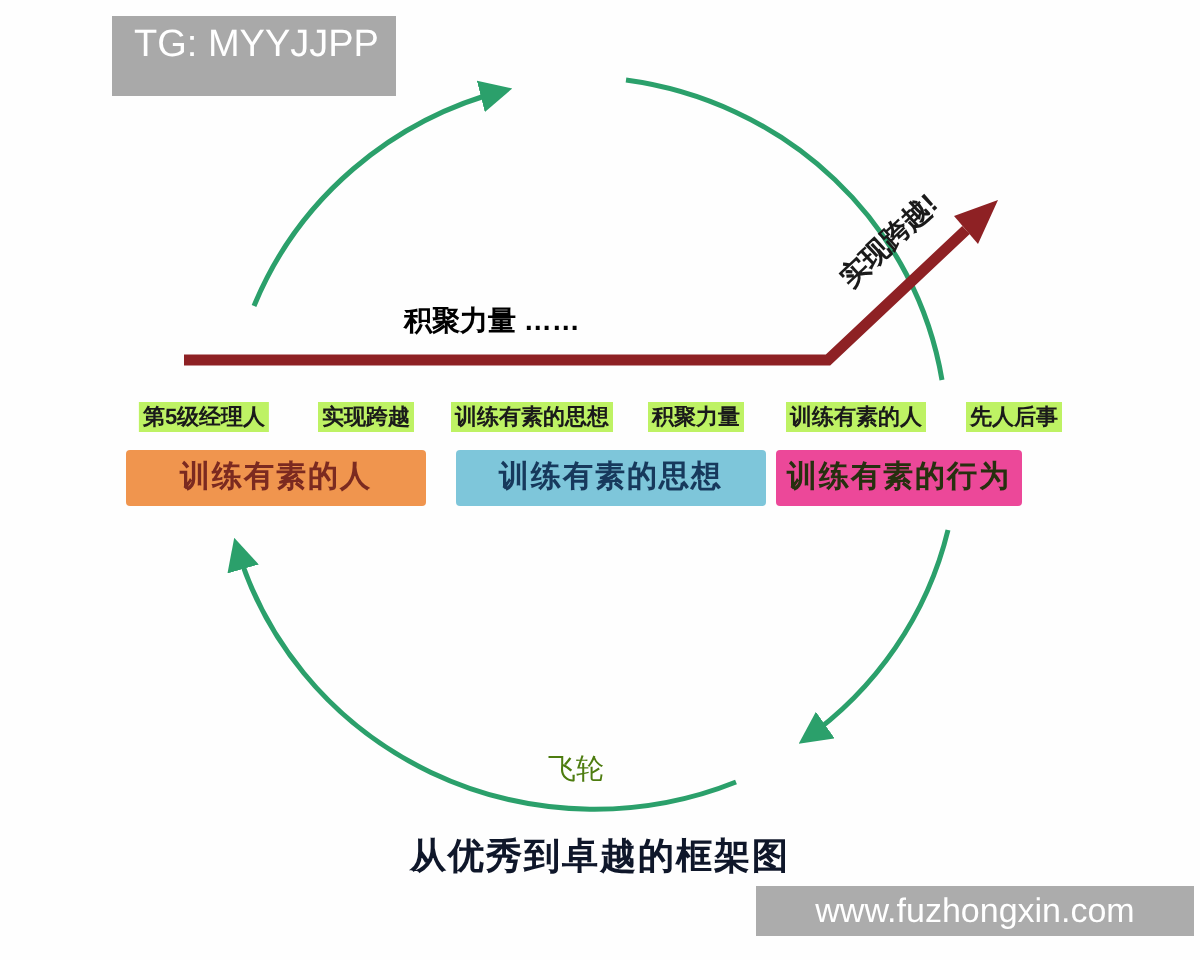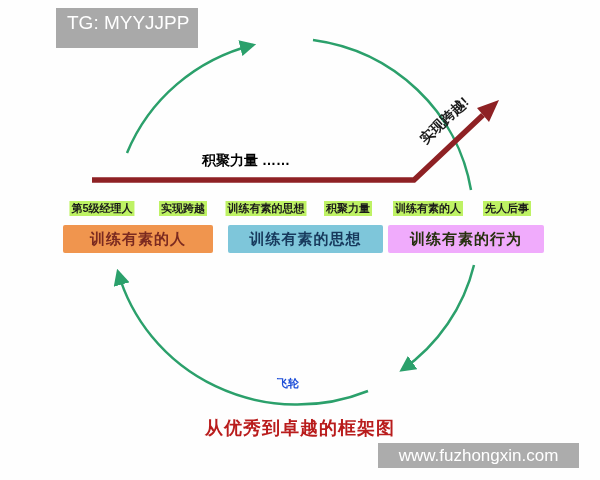--- a/index.html
+++ b/index.html
@@ -1,29 +1,29 @@
 <!DOCTYPE html>
 <html><head>
 <meta charset="utf-8">
 <style>
   html,body{margin:0;padding:0;}
   body{font-family:"Liberation Sans","DejaVu Sans",sans-serif;background:#fff;}
   #stage{position:relative;width:600px;height:480px;background:#fefefe;overflow:hidden;}
   #diagram-svg{position:absolute;left:0;top:0;}
   .badge{position:absolute;color:#fff;background:#a9a9a9;}
   .badge.top{left:8px;top:8px;width:142px;height:40px;line-height:30px;padding-left:11px;font-size:19px;box-sizing:border-box;margin-left:48px;}
-  .badge.bottom{left:378px;top:443px;width:201px;height:25px;line-height:25px;text-align:center;font-size:17px;background:#acacac;}
+  .badge.bottom{left:378px;top:443px;width:219px;height:25px;line-height:25px;text-align:center;font-size:17px;background:#acacac;}
   .concept{position:absolute;top:201px;transform:translateX(-50%);font-size:11px;font-weight:bold;color:#1a1a1a;white-space:nowrap;background:#bef264;padding:0 2px;}
   .stage-box{position:absolute;top:225px;height:28px;line-height:28px;text-align:center;font-size:15px;font-weight:bold;border-radius:2px;letter-spacing:1px;}
   .stage-box.s0{left:63px;width:150px;background:#f0954e;color:#7b2a20;}
   .stage-box.s1{left:228px;width:155px;background:#7ec6da;color:#17395c;}
-  .stage-box.s2{left:388px;width:156px;background:#f0abfc;color:#26300f;}
+  .stage-box.s2{left:388px;width:123px;background:#ec4899;color:#26300f;}
   .buildup{position:absolute;left:202px;top:152px;font-size:14px;font-weight:bold;color:#000000;white-space:nowrap;}
-  .flywheel{position:absolute;left:288px;top:376px;transform:translateX(-50%);font-size:11px;font-weight:bold;color:#1d4ed8;background:#fefefe;padding:0 3px;}
-  .title{position:absolute;left:0;top:416px;width:600px;text-align:center;font-size:18px;font-weight:bold;color:#b91c1c;letter-spacing:1px;}
+  .flywheel{position:absolute;left:288px;top:376px;transform:translateX(-50%);font-size:14px;font-weight:normal;color:#4d7c0f;background:#fefefe;padding:0 3px;}
+  .title{position:absolute;left:0;top:416px;width:600px;text-align:center;font-size:18px;font-weight:bold;color:#0f172a;letter-spacing:1px;}
 </style>
 </head>
 <body>
 
 <div id="stage">
 
   <svg id="diagram-svg" width="600" height="480" viewBox="0 0 600 480">
     <defs>
       <marker id="arrowGreen" viewBox="0 0 10 10" refX="8" refY="5" markerWidth="6.5" markerHeight="6.5" orient="auto" markerUnits="strokeWidth">
         <path d="M0,0 L10,5 L0,10 Z" fill="#2ba06b"></path>

